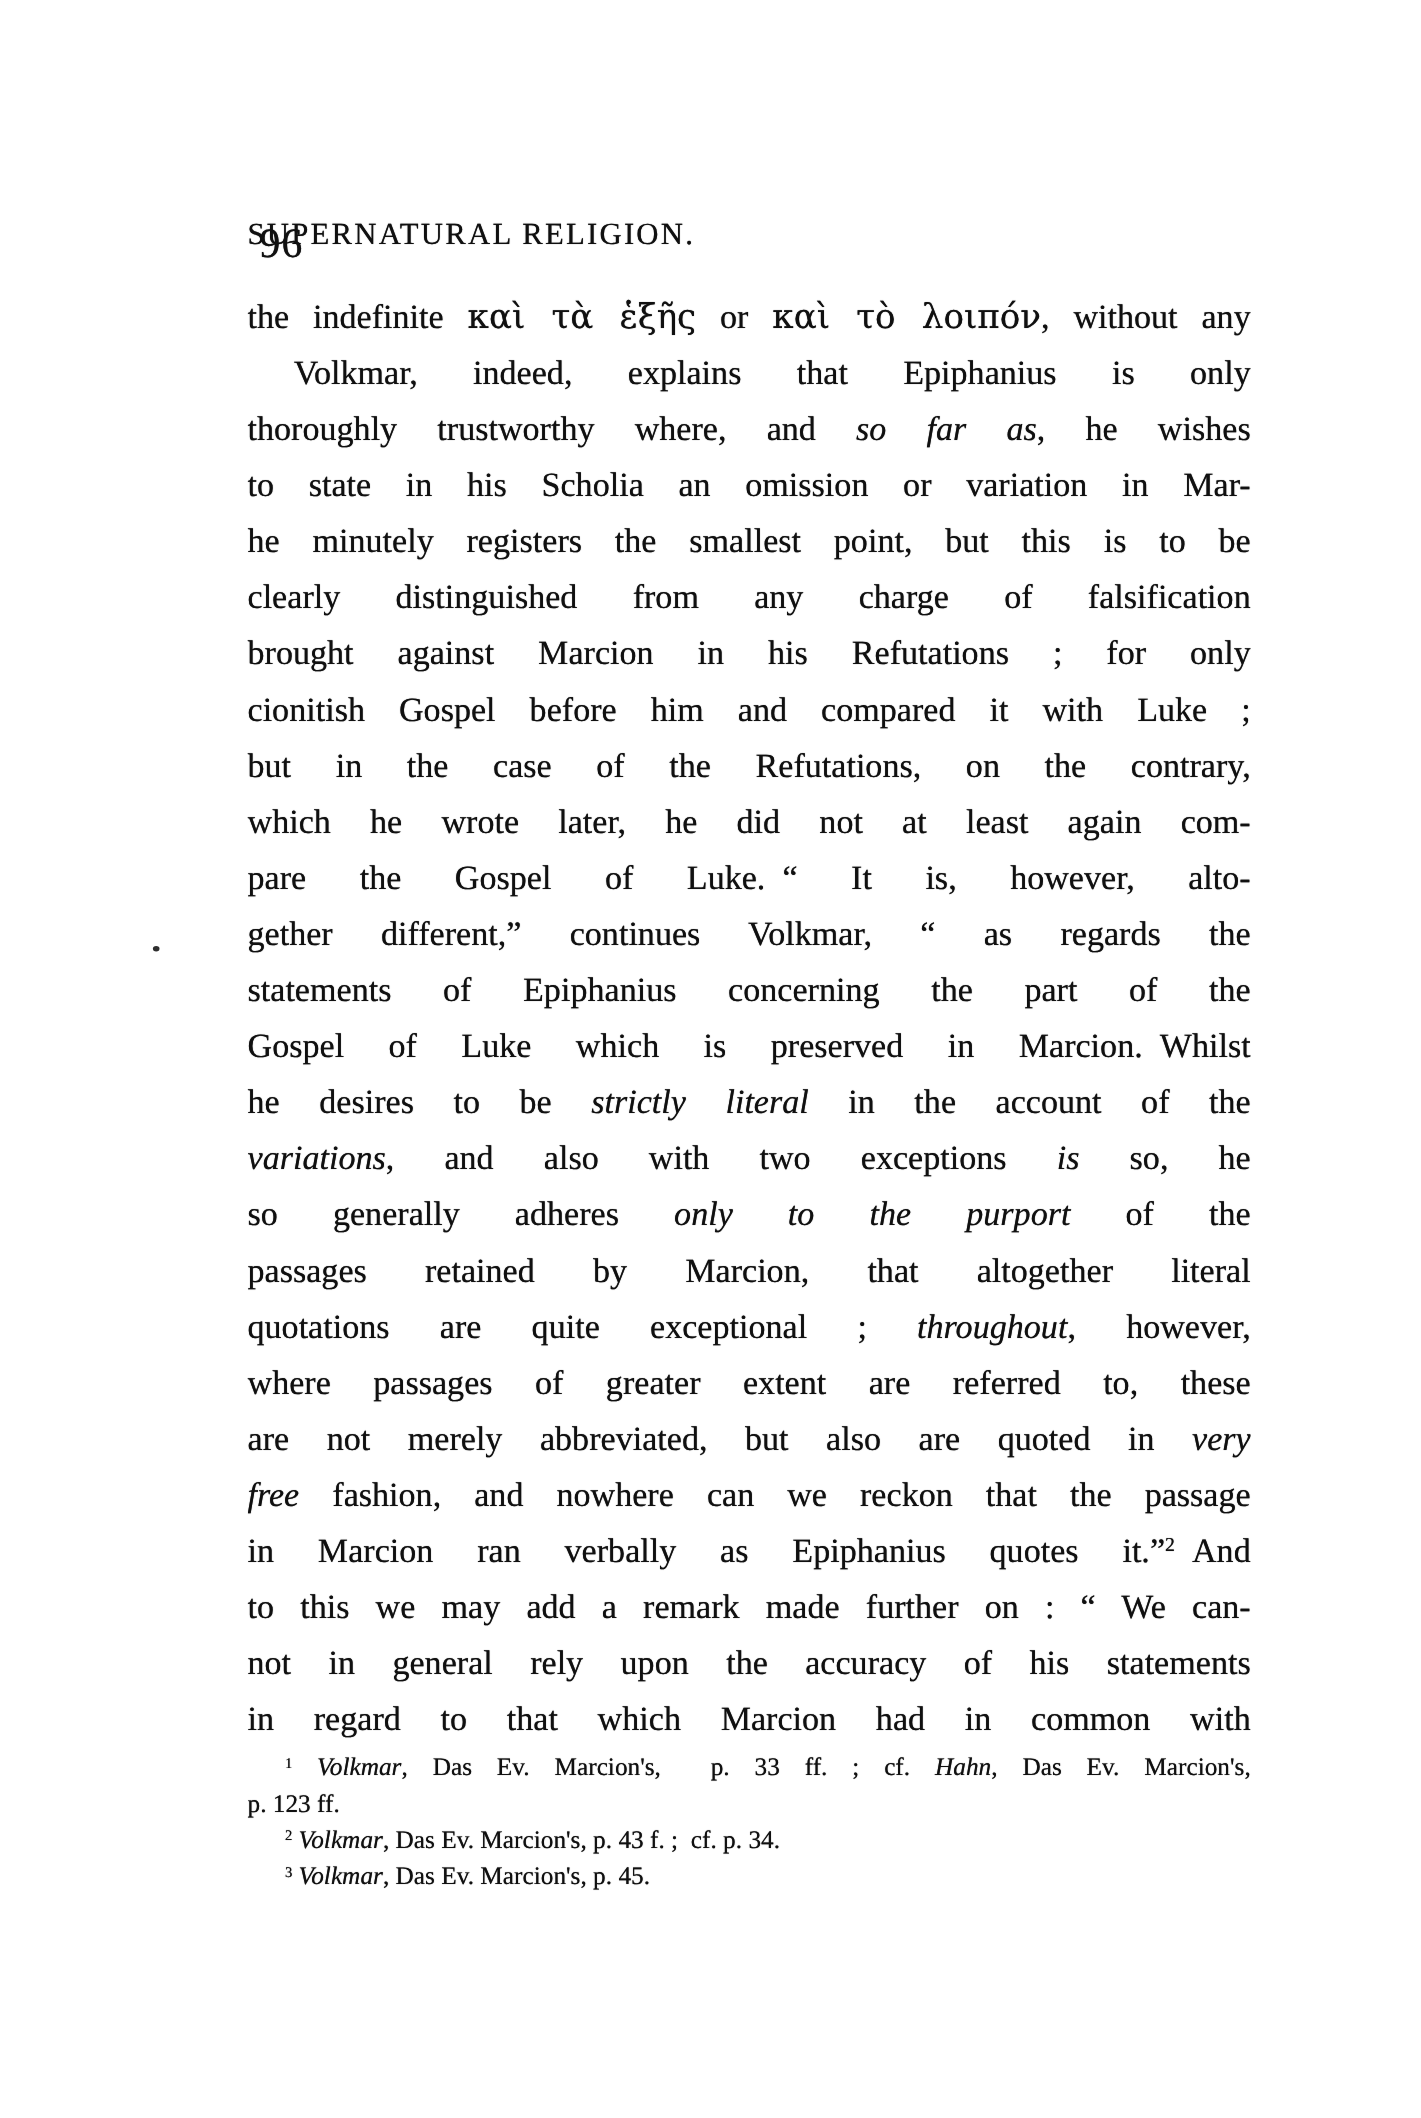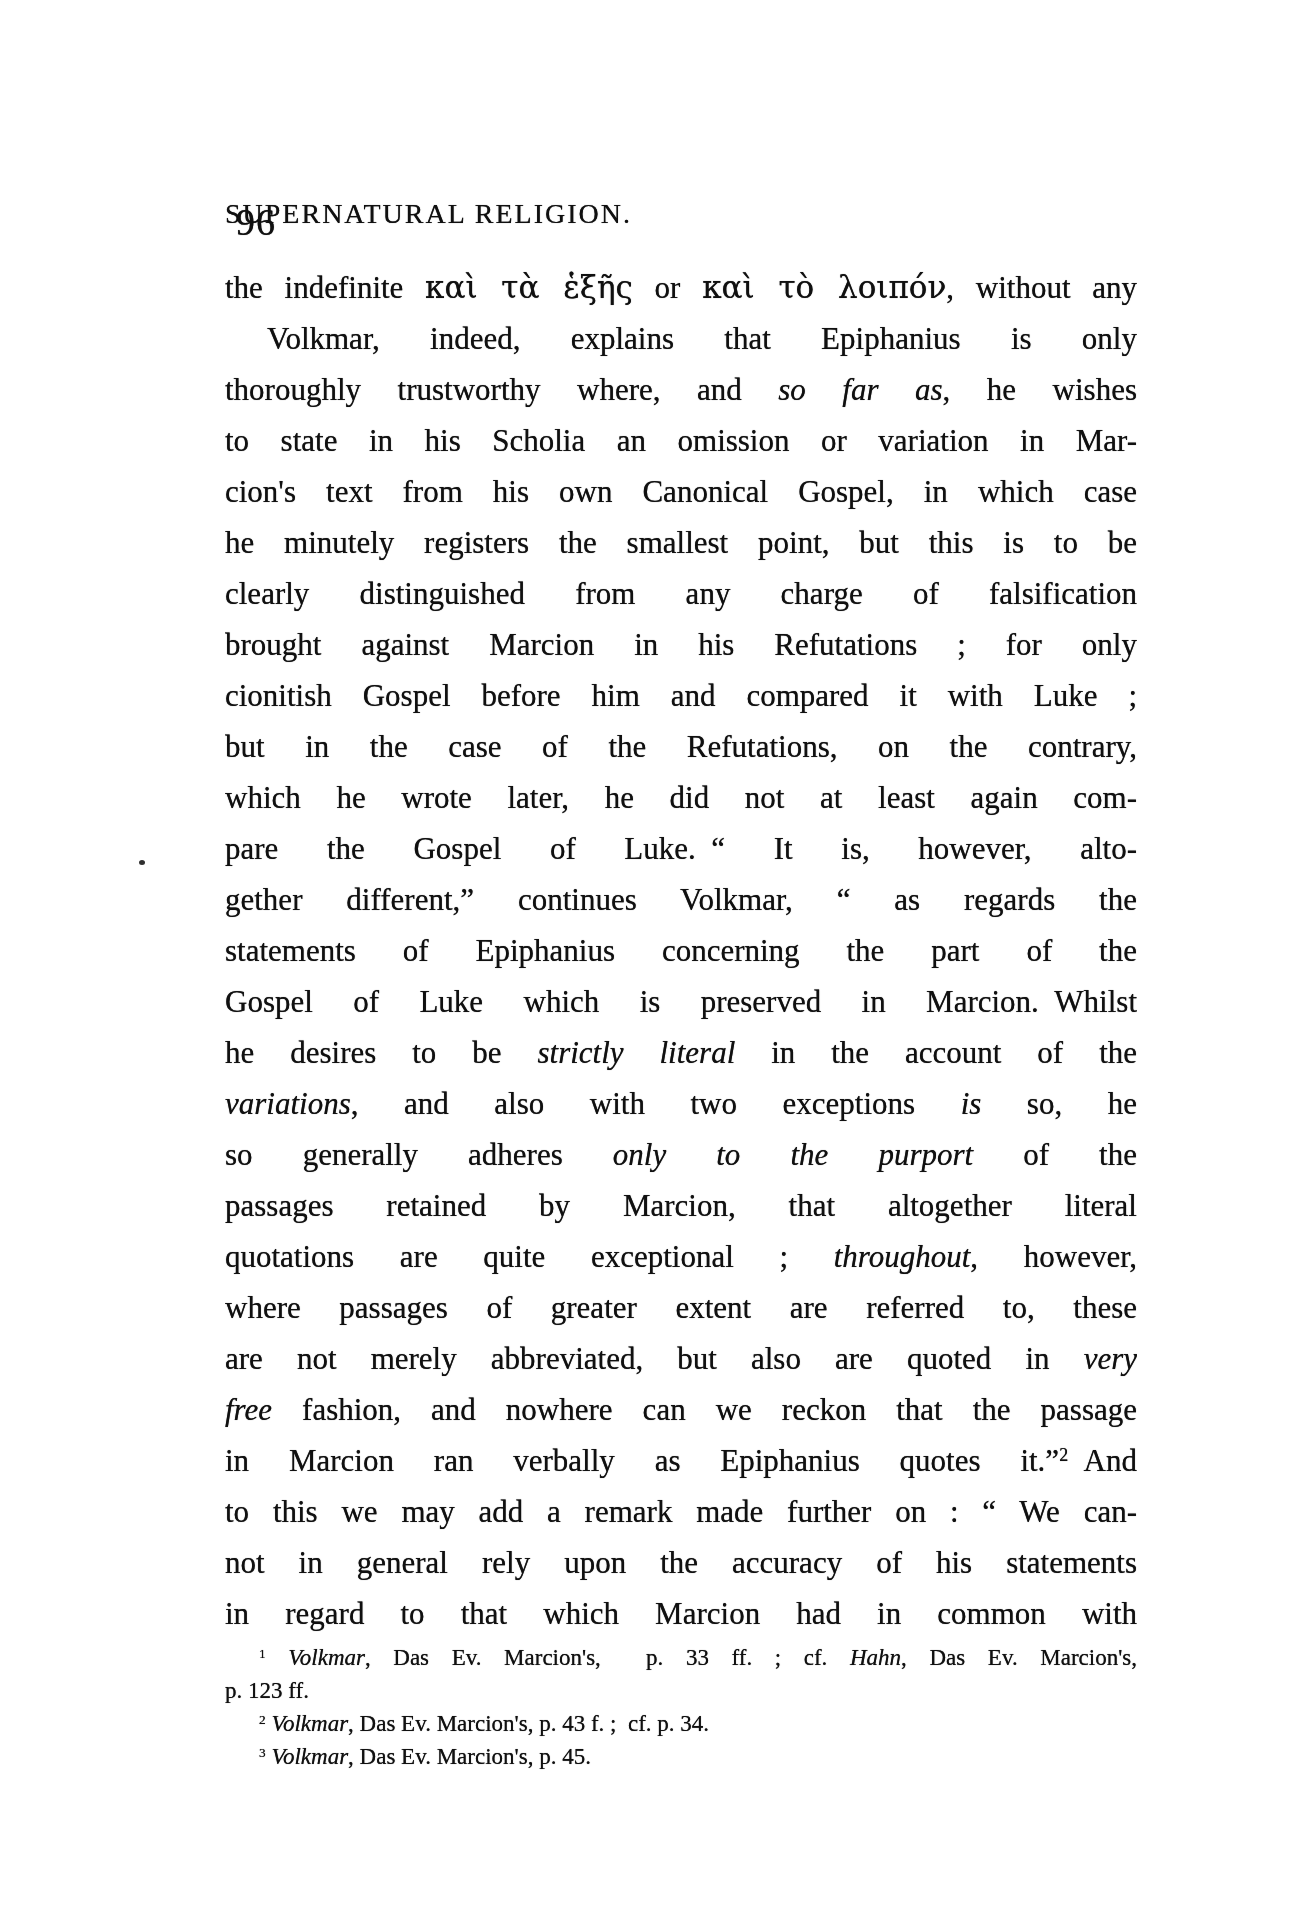--- a/index.html
+++ b/index.html
@@ -38,21 +38,20 @@
   <div class="content">
     <div class="header">
       <div class="pageno">96</div>
       <div class="title">SUPERNATURAL RELIGION.</div>
     </div>
     <div class="bodytext">
         <div class="line j"><span>the indefinite </span><span class="gk">καὶ τὰ ἑξῆς</span><span> or </span><span class="gk">καὶ τὸ λοιπόν</span><span>, without any</span></div>
         <div class="line j ind"><span>Volkmar, indeed, explains that Epiphanius is only</span></div>
         <div class="line j"><span>thoroughly trustworthy where, and </span><span class="it">so far as</span><span>, he wishes</span></div>
         <div class="line j"><span>to state in his Scholia an omission or variation in Mar-</span></div>
-        <div class="line j"><span>cion's text from his own Canonical Gospel, in which case</span></div>
         <div class="line j"><span>he minutely registers the smallest point, but this is to be</span></div>
         <div class="line j"><span>clearly distinguished from any charge of falsification</span></div>
         <div class="line j"><span>brought against Marcion in his Refutations ; for only</span></div>
         <div class="line j"><span>cionitish Gospel before him and compared it with Luke ;</span></div>
         <div class="line j"><span>but in the case of the Refutations, on the contrary,</span></div>
         <div class="line j"><span>which he wrote later, he did not at least again com-</span></div>
         <div class="line j"><span>pare the Gospel of Luke. “ It is, however, alto-</span></div>
         <div class="line j"><span>gether different,” continues Volkmar, “ as regards the</span></div>
         <div class="line j"><span>statements of Epiphanius concerning the part of the</span></div>
         <div class="line j"><span>Gospel of Luke which is preserved in Marcion. Whilst</span></div>

